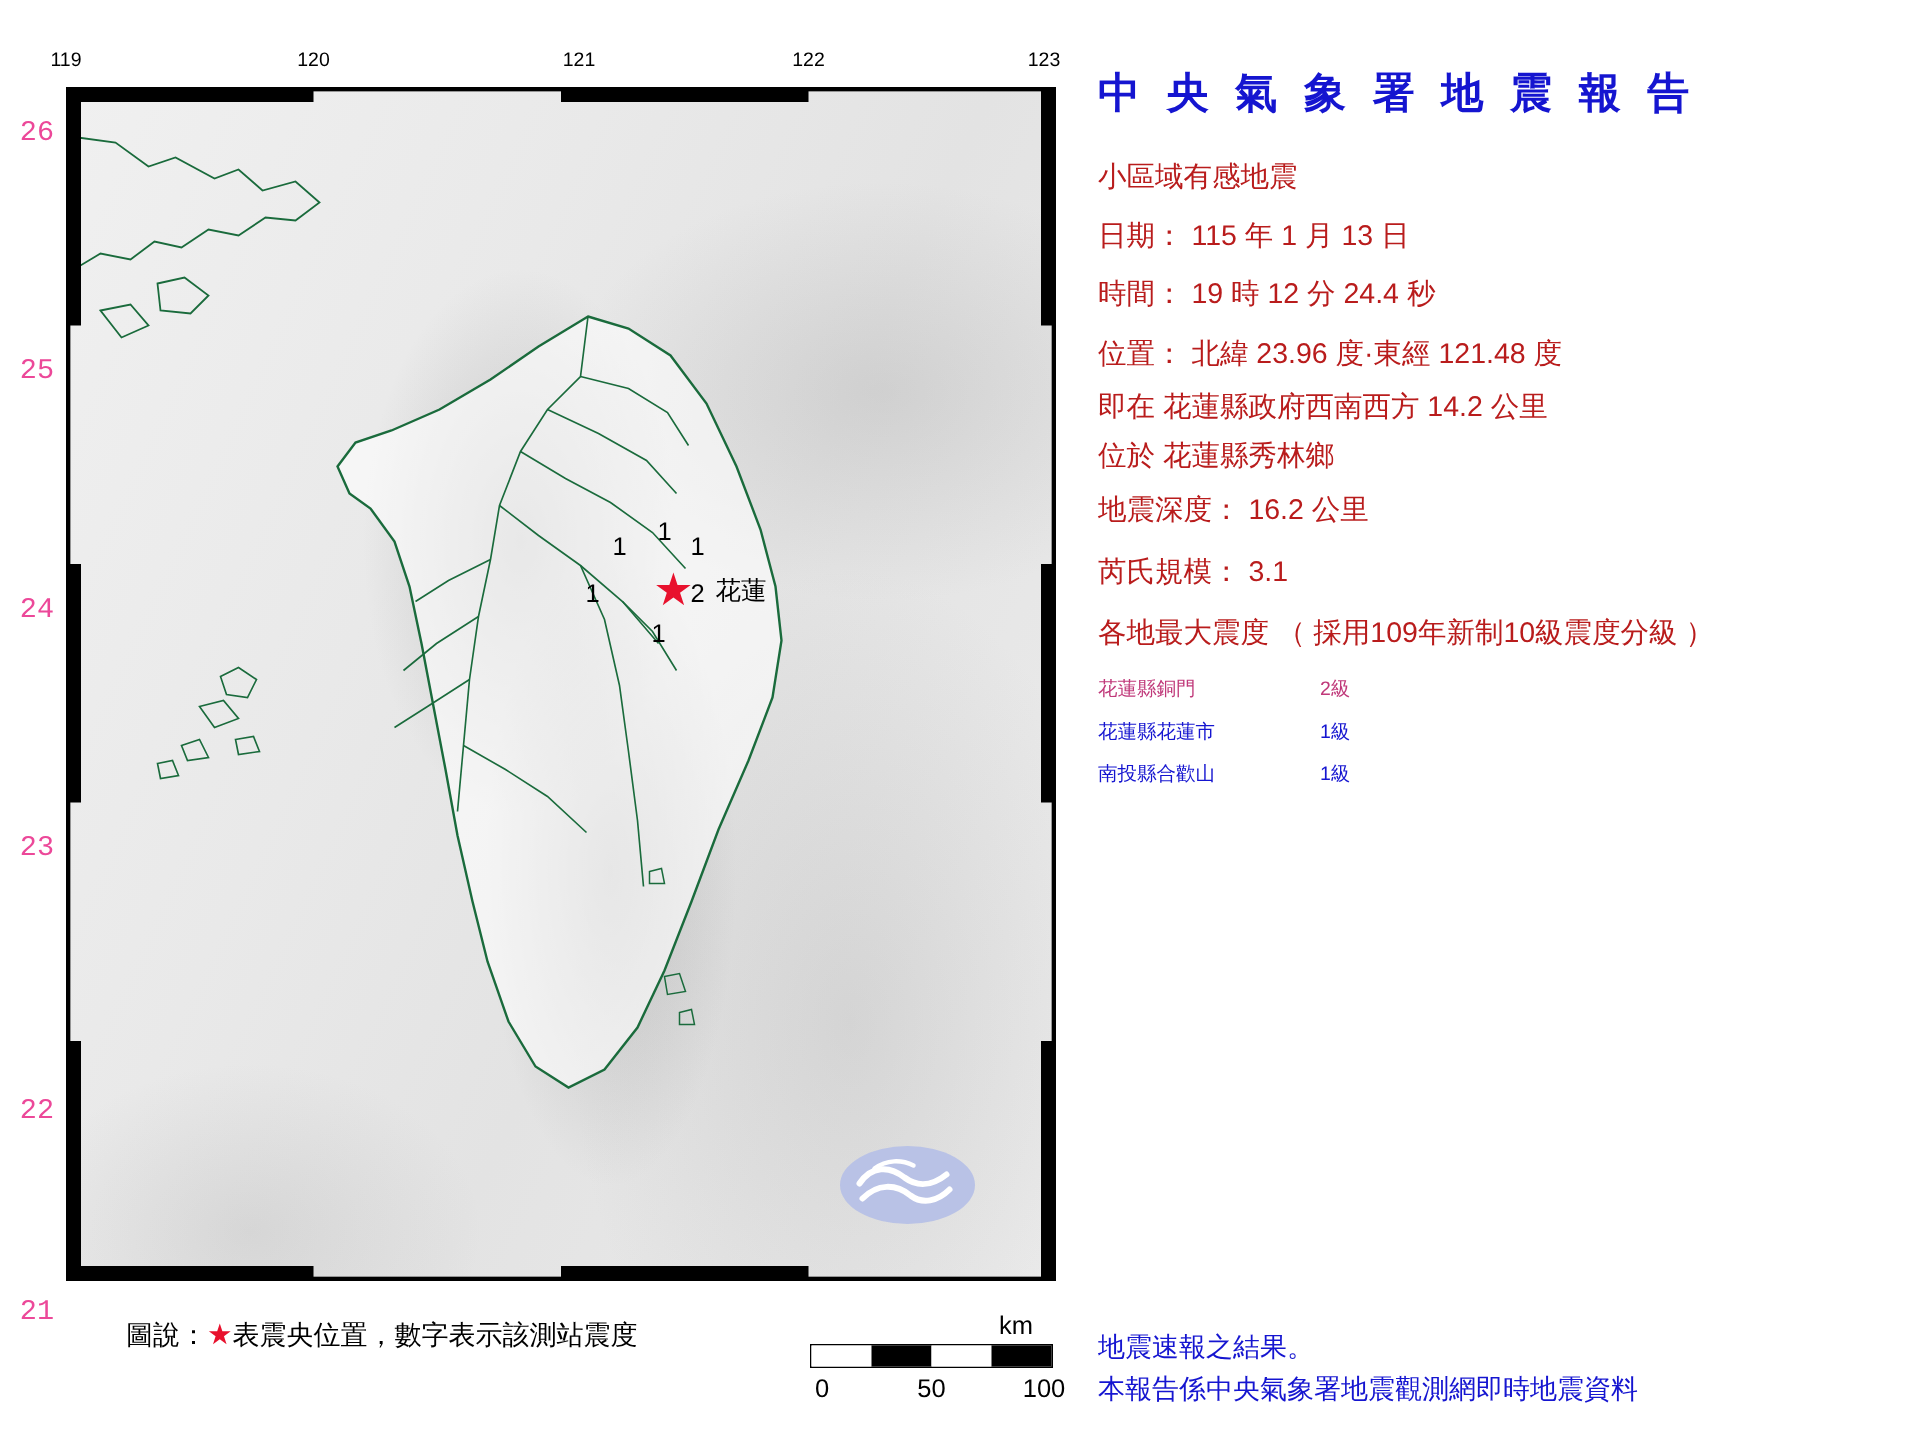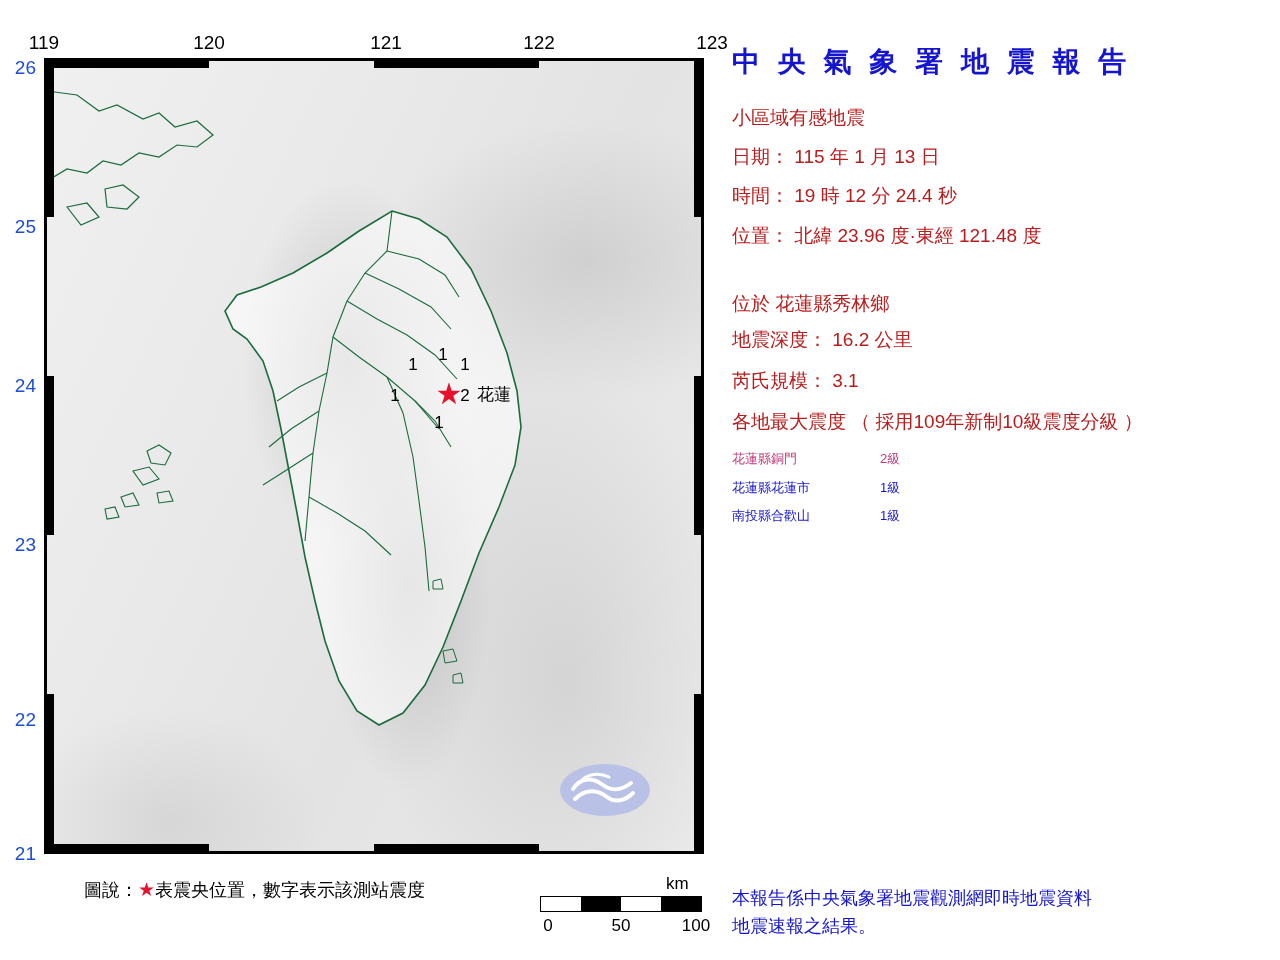--- a/index.html
+++ b/index.html
@@ -21,32 +21,33 @@
     left: 0px;
     top: 0px;
     width: 716px;
     height: 960px;
   }
 
   
   .lon-label {
     position: absolute;
     top: 32px;
-    font-size: 19px;
+    font-size: 13px;
     color: #000;
     transform: translateX(-50%);
     font-family: "Liberation Sans", sans-serif;
   }
   .lat-label {
     position: absolute;
     left: 36px;
     font-size: 19px;
-    color: #1d4ed8;
+    color: #ec4899;
     transform: translate(-100%, -50%);
-    font-family: Liberation Sans, sans-serif;
+    font-family: Liberation Mono, monospace;
+    margin-top: 20px;
   }
 
   
   #map-frame {
     position: absolute;
     left: 44px;
     top: 58px;
     width: 660px;
     height: 796px;
     border: 3px solid #000;
@@ -211,21 +212,21 @@
 </style>
 </head>
 <body>
 
 <div id="map-panel">
 
   <div class="lon-label" style="left:44px;">119</div>
   <div class="lon-label" style="left:209px;">120</div>
   <div class="lon-label" style="left:374px;margin-left:12px;">121</div>
   <div class="lon-label" style="left:539px;">122</div>
-  <div class="lon-label" style="left:712px;">123</div>
+  <div class="lon-label" style="left:696px;">123</div>
 
   <div class="lat-label" style="top:68px;">26</div>
   <div class="lat-label" style="top:227px;">25</div>
   <div class="lat-label" style="top:386px;">24</div>
   <div class="lat-label" style="top:545px;">23</div>
   <div class="lat-label" style="top:720px;">22</div>
   <div class="lat-label" style="top:854px;">21</div>
 
   <div id="map-frame">
     <div id="relief"></div>
@@ -323,32 +324,33 @@
   </div>
 </div>
 
 <div id="report">
   <div id="report-title">中 央 氣 象 署 地 震 報 告</div>
 
   <div class="rpt-line" style="top:92px;">小區域有感地震</div>
   <div class="rpt-line" style="top:131px;">日期： 115 年 1 月 13 日</div>
   <div class="rpt-line" style="top:170px;">時間： 19 時 12 分 24.4 秒</div>
   <div class="rpt-line" style="top:210px;">位置： 北緯 23.96 度·東經 121.48 度</div>
+  <div class="rpt-line" style="top:245px;">即在 花蓮縣政府西南西方 14.2 公里</div>
   <div class="rpt-line" style="top:278px;">位於 花蓮縣秀林鄉</div>
   <div class="rpt-line" style="top:314px;">地震深度： 16.2 公里</div>
   <div class="rpt-line" style="top:355px;">芮氏規模： 3.1</div>
   <div class="rpt-line" style="top:396px;">各地最大震度 （ 採用109年新制10級震度分級 ）</div>
 
   <div class="intensity-row" style="top:437px; color:#c0397a;">
     <span class="place">花蓮縣銅門</span><span class="lvl">2級</span>
   </div>
   <div class="intensity-row" style="top:466px; color:#1515d0;">
     <span class="place">花蓮縣花蓮市</span><span class="lvl">1級</span>
   </div>
   <div class="intensity-row" style="top:494px; color:#1515d0;">
     <span class="place">南投縣合歡山</span><span class="lvl">1級</span>
   </div>
 
   <div id="footnote">
+    <div>地震速報之結果。</div>
     <div>本報告係中央氣象署地震觀測網即時地震資料</div>
-    <div>地震速報之結果。</div>
   </div>
 </div>
 
 </body></html>

